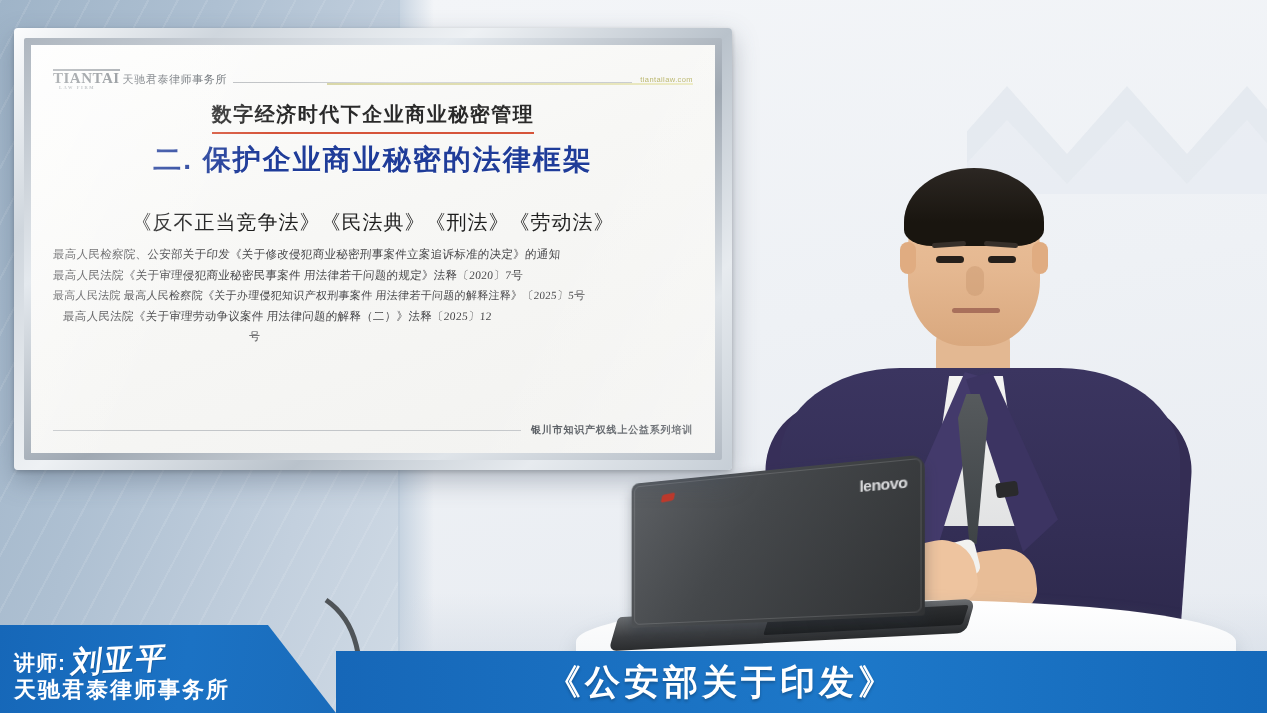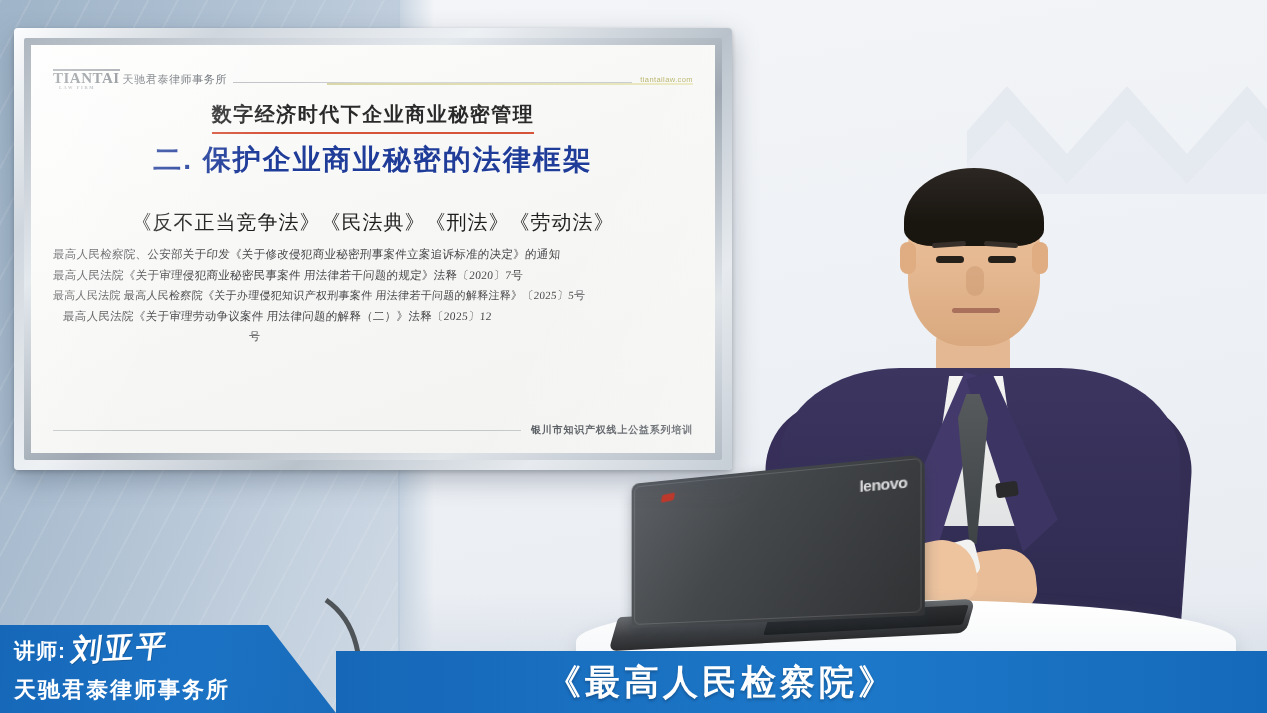--- a/index.html
+++ b/index.html
@@ -238,21 +238,21 @@
     position:absolute;left:318px;top:592px;width:160px;height:120px;
   }
 
   
   .banner-left{
     position:absolute;left:0;bottom:0;width:336px;height:88px;
     background:linear-gradient(100deg,#1667b8 0%,#1b72c4 55%,#1a6cbb 100%);
     clip-path:polygon(0 0,268px 0,336px 88px,0 88px);
     color:#fff;
   }
-  .bl-row1{position:absolute;left:14px;top:8px;display:flex;align-items:flex-end;gap:6px;}
+  .bl-row1{position:absolute;left:14px;top:20px;display:flex;align-items:flex-end;gap:6px;}
   .bl-label{font-size:21px;font-weight:700;letter-spacing:1px;line-height:1;padding-bottom:2px;}
   .bl-name{
     font-size:30px;font-weight:700;line-height:1;letter-spacing:2px;
     font-family:"Liberation Serif","DejaVu Serif",serif;
     transform:skewX(-10deg) rotate(-3deg);
     text-shadow:1px 1px 0 rgba(0,0,0,.18);
   }
   .bl-firm{
     position:absolute;left:14px;bottom:8px;font-size:22px;font-weight:700;letter-spacing:2px;
   }
@@ -366,16 +366,16 @@
 
   <div class="banner-left">
     <div class="bl-row1">
       <div class="bl-label">讲师:</div>
       <div class="bl-name">刘亚平</div>
     </div>
     <div class="bl-firm">天驰君泰律师事务所</div>
   </div>
 
   <div class="banner-bottom">
-    <div class="bb-title">《最高人民检察院》</div>
+    <div class="bb-title">《公安部关于印发》</div>
   </div>
 
 </div>
 
 </body></html>

